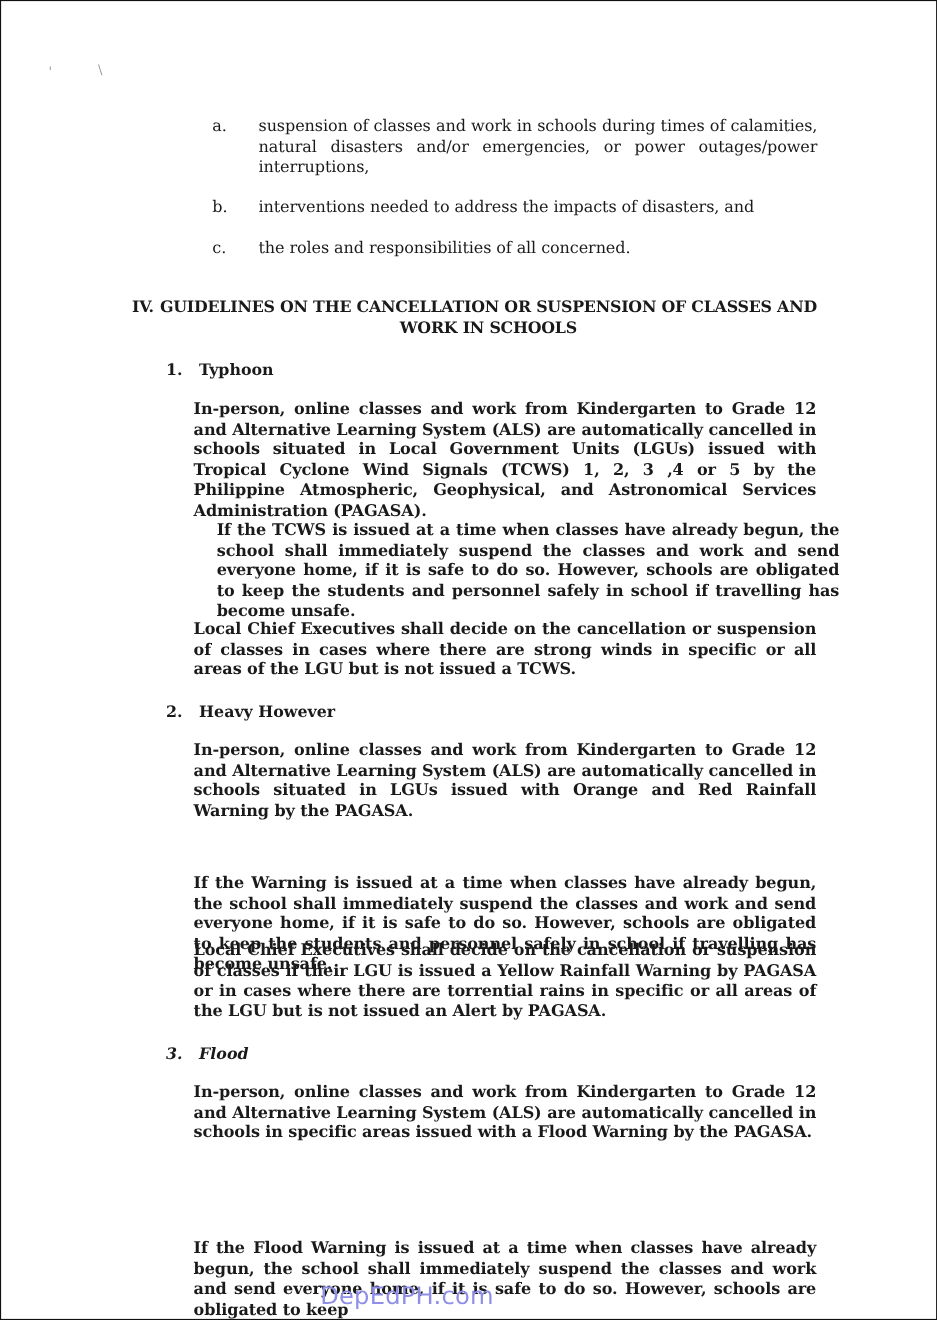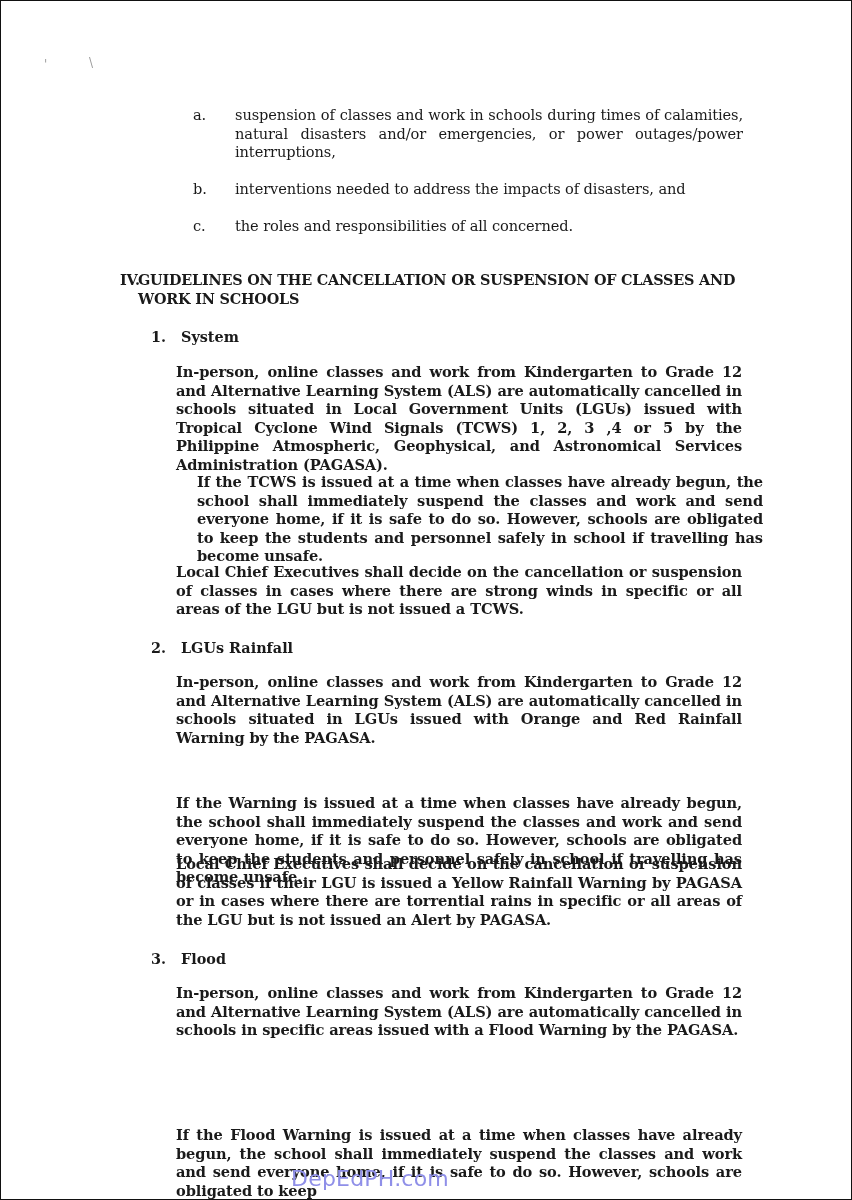--- a/index.html
+++ b/index.html
@@ -18,20 +18,21 @@
       font-size: 14.6px; line-height: 18.6px; text-align: justify;
       letter-spacing: -0.1px;
     }
     .list-item { position: absolute; left: 193px; width: 550px; }
     .list-item .marker { position: absolute; left: 0; top: 0; }
     .list-item .body { margin-left: 42px; }
     .section-title {
       position: absolute; left: 120px; top: 270px; width: 630px;
       font-weight: bold; font-size: 14.4px; line-height: 19px;
       letter-spacing: -0.2px;
+      text-align: center;
     }
     .section-title .num { position: absolute; left: 0; top: 0; }
     .section-title .t { margin-left: 18px; display: block; }
     .sub-title {
       position: absolute; left: 151px; font-weight: bold; font-size: 14.4px; line-height: 19px;
     }
     .sub-title .num { display: inline-block; width: 30px; }
     .para { position: absolute; left: 176px; width: 566px; font-weight: bold; }
     .mark { position: absolute; color: #9a9a9a; font-size: 12px; }
     .watermark {
@@ -61,33 +62,33 @@
     <span class="marker">c.</span>
     <div class="body">the roles and responsibilities of all concerned.</div>
   </div>
 
   <div class="section-title">
     <span class="num">IV.</span>
     <span class="t">GUIDELINES ON THE CANCELLATION OR SUSPENSION OF CLASSES AND WORK IN SCHOOLS</span>
   </div>
 
   <div class="sub-title" style="top:327px;">
-    <span class="num">1.</span><span>System</span>
+    <span class="num">1.</span><span>Typhoon</span>
   </div>
   <div class="para txt" style="top:363px;">In-person, online classes and work from Kindergarten to Grade 12 and Alternative Learning System (ALS) are automatically cancelled in schools situated in Local Government Units (LGUs) issued with Tropical Cyclone Wind Signals (TCWS) 1, 2, 3 ,4 or 5 by the Philippine Atmospheric, Geophysical, and Astronomical Services Administration (PAGASA).</div>
   <div class="para txt" style="top:473px;margin-left:21px;">If the TCWS is issued at a time when classes have already begun, the school shall immediately suspend the classes and work and send everyone home, if it is safe to do so. However, schools are obligated to keep the students and personnel safely in school if travelling has become unsafe.</div>
   <div class="para txt" style="top:563px;">Local Chief Executives shall decide on the cancellation or suspension of classes in cases where there are strong winds in specific or all areas of the LGU but is not issued a TCWS.</div>
 
   <div class="sub-title" style="top:638px;">
-    <span class="num">2.</span><span>LGUs Rainfall</span>
+    <span class="num">2.</span><span>Heavy However</span>
   </div>
   <div class="para txt" style="top:673px;">In-person, online classes and work from Kindergarten to Grade 12 and Alternative Learning System (ALS) are automatically cancelled in schools situated in LGUs issued with Orange and Red Rainfall Warning by the PAGASA.</div>
   <div class="para txt" style="top:794px;">If the Warning is issued at a time when classes have already begun, the school shall immediately suspend the classes and work and send everyone home, if it is safe to do so. However, schools are obligated to keep the students and personnel safely in school if travelling has become unsafe.</div>
   <div class="para txt" style="top:855px;">Local Chief Executives shall decide on the cancellation or suspension of classes if their LGU is issued a Yellow Rainfall Warning by PAGASA or in cases where there are torrential rains in specific or all areas of the LGU but is not issued an Alert by PAGASA.</div>
 
-  <div class="sub-title" style="top:949px;">
+  <div class="sub-title" style="top:949px;font-style:italic;">
     <span class="num">3.</span><span>Flood</span>
   </div>
   <div class="para txt" style="top:984px;">In-person, online classes and work from Kindergarten to Grade 12 and Alternative Learning System (ALS) are automatically cancelled in schools in specific areas issued with a Flood Warning by the PAGASA.</div>
   <div class="para txt" style="top:1112px;margin-top:14px;">If the Flood Warning is issued at a time when classes have already begun, the school shall immediately suspend the classes and work and send everyone home, if it is safe to do so. However, schools are obligated to keep</div>
 
   <div class="watermark">DepEdPH.com</div>
 </div>
 
 </body></html>

